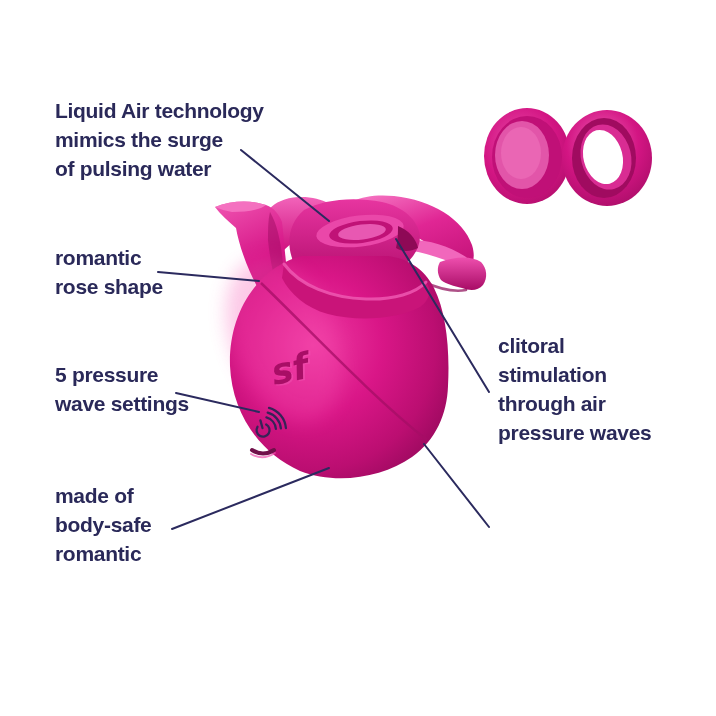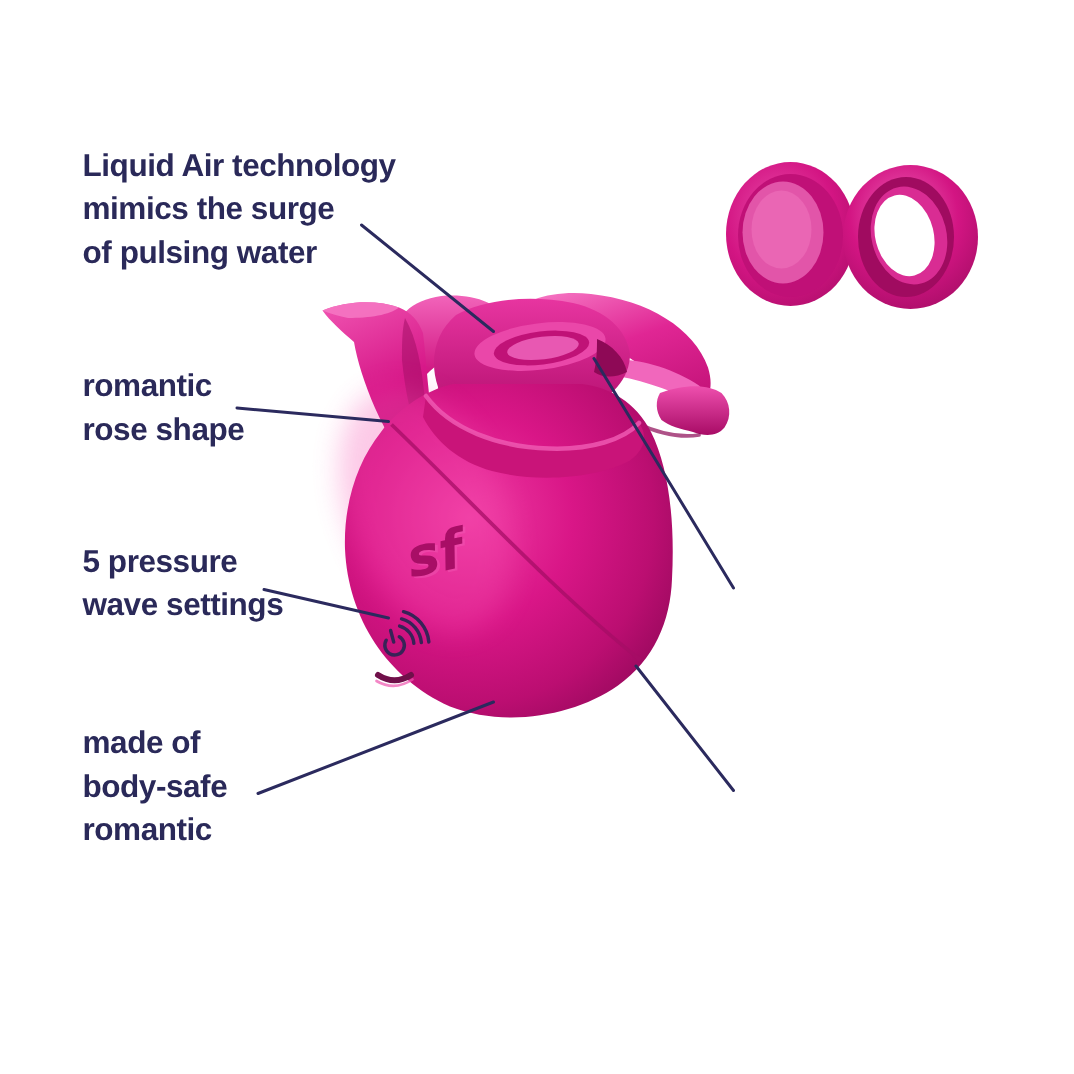--- a/index.html
+++ b/index.html
@@ -168,14 +168,18 @@
   <div class="label" id="label-liquid-air">Liquid Air technology
 mimics the surge
 of pulsing water</div>
   <div class="label" id="label-rose">romantic
 rose shape</div>
   <div class="label" id="label-pressure">5 pressure
 wave settings</div>
   <div class="label" id="label-silicone">made of
 body-safe
 romantic</div>
+  <div class="label" id="label-clitoral">clitoral
+stimulation
+through air
+pressure waves</div>
 
 </div>
 
 </body></html>

